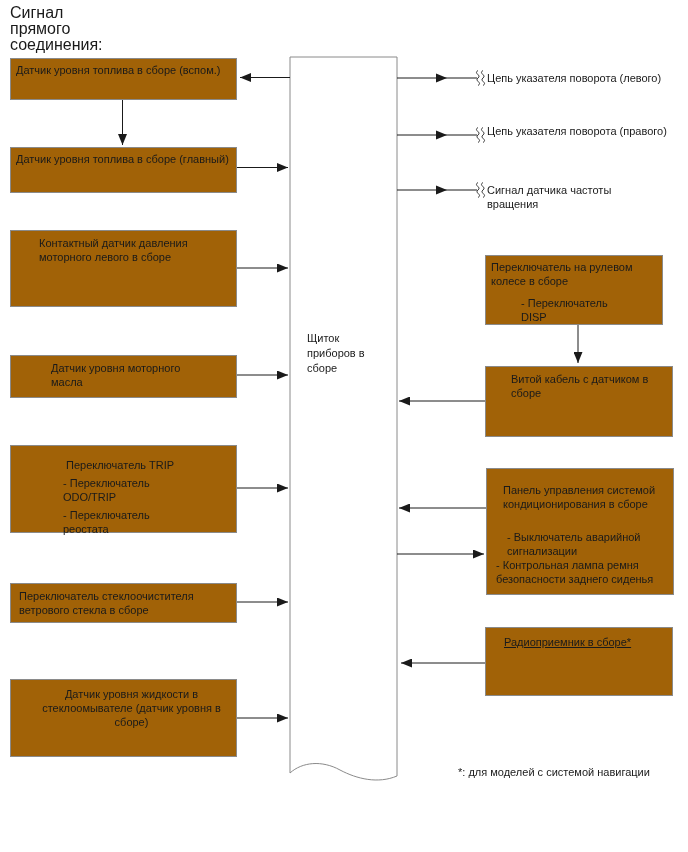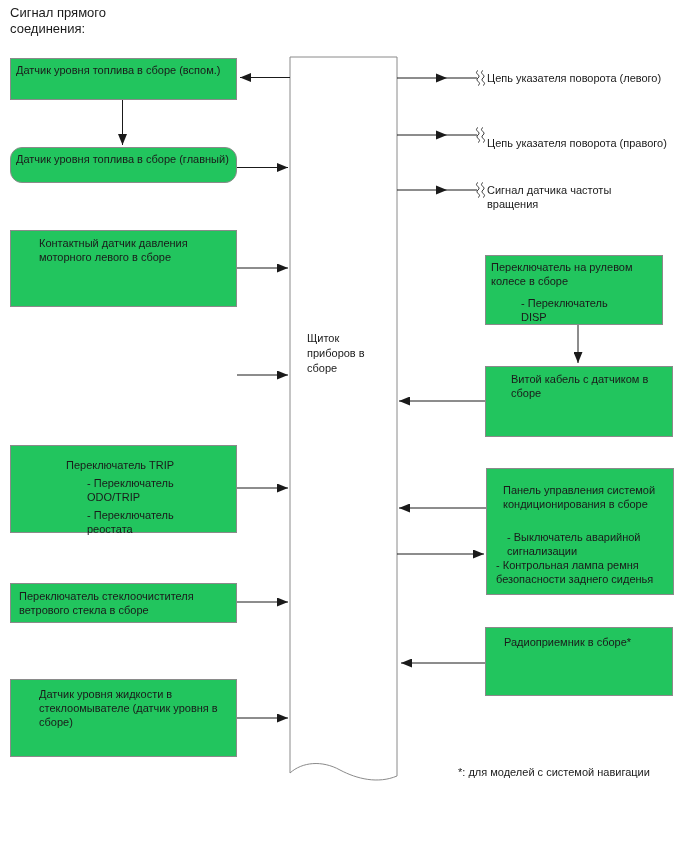--- a/index.html
+++ b/index.html
@@ -11,57 +11,57 @@
     font-size:11px;
     line-height:14px;
     color:#1a1a1a;
     overflow:hidden;
   }
   .abs{position:absolute;}
   #lines-svg{position:absolute;left:0;top:0;width:688px;height:852px;}
   .box{
     position:absolute;
     border:1px solid #8a8a8a;
-    background:#22c55e;
+    background:#a16207;
     box-sizing:border-box;
   }
   .page-title{
     left:10px;top:5px;width:110px;
-    font-size:13px;line-height:16px;
+    font-size:16px;line-height:16px;
   }
   
   .lb{left:10px;width:227px;}
   .lb1{top:58px;height:42px;padding:4px 2px 0 5px;}
-  .lb2{top:147px;height:36px;padding:4px 2px 16px 5px;border-radius:12px;}
+  .lb2{top:147px;height:46px;padding:4px 2px 16px 5px;}
   .lb3{top:230px;height:77px;padding:5px 0 0 28px;}
   .lb4{top:355px;height:43px;padding:5px 0 0 40px;}
   .lb4 .txt{width:135px;}
   .lb5{top:445px;height:88px;padding:12px 0 0 0;}
   .lb5 .bx-title{margin-left:55px;}
-  .lb5 .bx-item{margin-left:76px;width:108px;margin-top:4px;}
+  .lb5 .bx-item{margin-left:52px;width:108px;margin-top:4px;}
   .lb6{top:583px;height:40px;padding:5px 0 0 8px;}
-  .lb7{top:679px;height:78px;padding:7px 0 0 28px;}
+  .lb7{top:679px;height:78px;padding:7px 0 0 18px;text-align:center;}
   .lb7 .txt{width:205px;}
   
   .center-label{left:307px;top:315px;width:80px;line-height:15px;margin-top:16px;}
   
   .sig{left:487px;white-space:nowrap;}
   .sig1{top:71px;text-align:center;}
-  .sig2{top:136px;}
+  .sig2{top:124px;}
   .sig3{top:183px;white-space:normal;width:142px;}
   
   .rbA{left:485px;top:255px;width:178px;height:70px;padding:4px 0 0 5px;}
   .rbA .bx-item{margin-left:30px;width:108px;margin-top:8px;}
   .rbB{left:485px;top:366px;width:188px;height:71px;padding:5px 0 0 25px;}
   .rbB .txt{width:152px;}
   .rbC{left:486px;top:468px;width:188px;height:127px;padding:14px 0 0 0;}
   .rbC .bx-title{margin-left:16px;width:172px;}
   .rbC .item1{margin-left:20px;width:152px;margin-top:19px;}
   .rbC .item2{margin-left:9px;width:190px;}
-  .rbD{left:485px;top:627px;width:188px;height:69px;padding:7px 0 0 18px;}
+  .rbD{left:485px;top:627px;width:188px;height:69px;padding:7px 0 0 18px;text-decoration:underline;}
   .footnote{left:458px;top:765px;white-space:nowrap;}
 </style>
 </head>
 <body>
 
 <div id="canvas">
 
   <svg id="lines-svg" viewBox="0 0 688 852" xmlns="http://www.w3.org/2000/svg">
     <defs>
       <marker id="ah" markerWidth="11" markerHeight="9" refX="11" refY="4.5" orient="auto" markerUnits="userSpaceOnUse">
@@ -110,20 +110,23 @@
 
   <div class="box lb lb1">
     <div class="txt">Датчик уровня топлива в сборе (вспом.)</div>
   </div>
   <div class="box lb lb2">
     <div class="txt">Датчик уровня топлива в сборе (главный)</div>
   </div>
   <div class="box lb lb3">
     <div class="txt">Контактный датчик давления моторного левого в сборе</div>
   </div>
+  <div class="box lb lb4">
+    <div class="txt">Датчик уровня моторного масла</div>
+  </div>
   <div class="box lb lb5">
     <div class="bx-title">Переключатель TRIP</div>
     <div class="bx-item">- Переключатель ODO/TRIP</div>
     <div class="bx-item">- Переключатель реостата</div>
   </div>
   <div class="box lb lb6">
     <div class="txt">Переключатель стеклоочистителя ветрового стекла в сборе</div>
   </div>
   <div class="box lb lb7">
     <div class="txt">Датчик уровня жидкости в стеклоомывателе (датчик уровня в сборе)</div>

